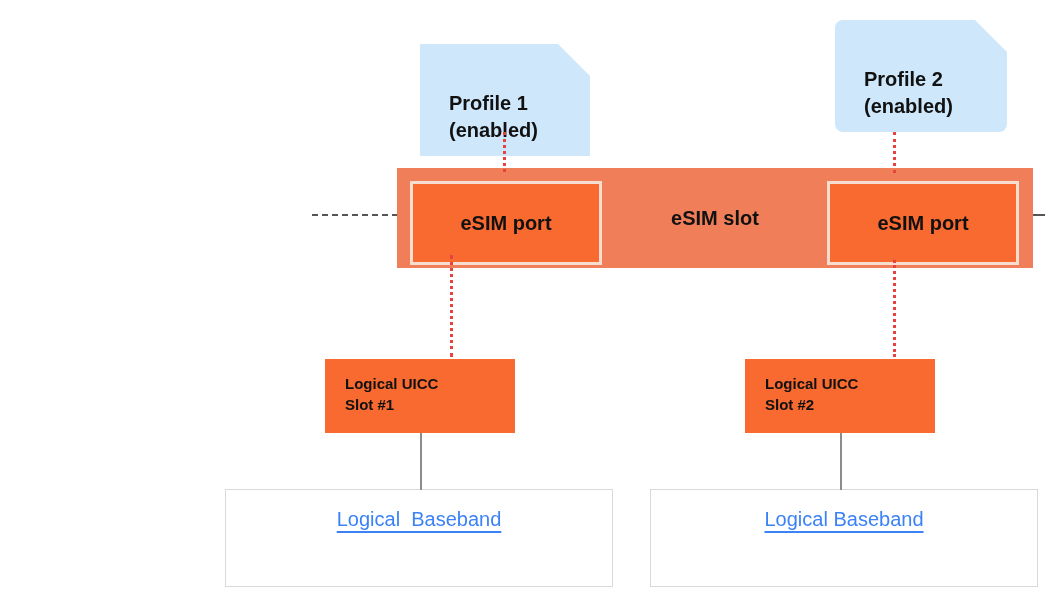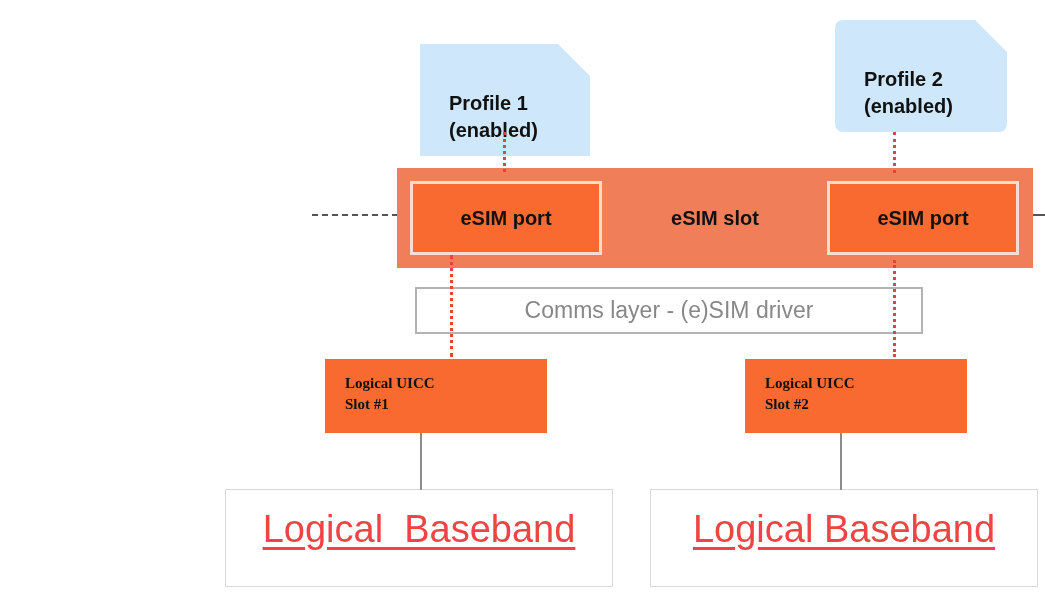--- a/index.html
+++ b/index.html
@@ -35,21 +35,21 @@
     background:#f07e58;
   }
   #esim-slot-label{
     position:absolute;
     left:0;top:0;width:636px;height:100px;
     display:flex;align-items:center;justify-content:center;
     color:#111111;font-weight:bold;font-size:20px;
   }
   .esim-port{
     position:absolute;
-    top:13px;height:74px;
+    top:13px;height:84px;
     background:#f96a30;
     border:3px solid #f6ddd0;
     box-sizing:border-box;
     display:flex;align-items:center;justify-content:center;
     color:#111111;font-weight:bold;font-size:20px;
   }
 
   
   #terminal-box{
     position:absolute;
@@ -71,41 +71,41 @@
     background:#ffffff;
     border:2px solid #b3b3b3;
     box-sizing:border-box;
     display:flex;align-items:center;justify-content:center;
     color:#888888;font-weight:normal;font-size:23px;
   }
 
   
   .uicc-slot{
     position:absolute;
-    top:359px;width:222px;height:74px;
+    top:359px;width:190px;height:74px;
     background:#f96a30;
     box-sizing:border-box;
     padding:14px 0 0 20px;
     color:#111111;font-weight:bold;font-size:15px;
-    line-height:21px;white-space:pre-line;font-family:Liberation Serif, serif;
+    line-height:21px;white-space:pre-line;
   }
 
   
   .baseband{
     position:absolute;
     top:489px;width:388px;height:98px;
     background:#ffffff;
     border:1px solid #d9d9d9;
     box-sizing:border-box;
     display:flex;align-items:flex-start;justify-content:center;
     padding-top:18px;
   }
   .baseband span{
-    color:#ef4444;
-    font-size:38px;
+    color:#3b82f6;
+    font-size:20px;
     font-weight:normal;
     text-decoration:underline;
     text-underline-offset:5px;
     white-space:pre;
   }
 
   
   .vline-gray{
     position:absolute;
     width:0;border-left:2px solid #8c8c8c;
@@ -133,21 +133,20 @@
   <div class="hdash" style="left:1033px;top:214px;width:12px;"></div>
 
   <div id="esim-slot">
     <div id="esim-slot-label">eSIM slot</div>
 
     <div class="esim-port" style="left:13px;width:192px;">eSIM port</div>
 
     <div class="esim-port" style="left:430px;width:192px;">eSIM port</div>
   </div>
 
-  <div id="comms-layer">Comms layer - (e)SIM driver</div>
 
   <div class="uicc-slot" style="left:325px;">Logical UICC
 Slot #1</div>
 
   <div class="uicc-slot" style="left:745px;">Logical UICC
 Slot #2</div>
 
   <div class="baseband" style="left:225px;">
     <span>Logical  Baseband</span>
   </div>

